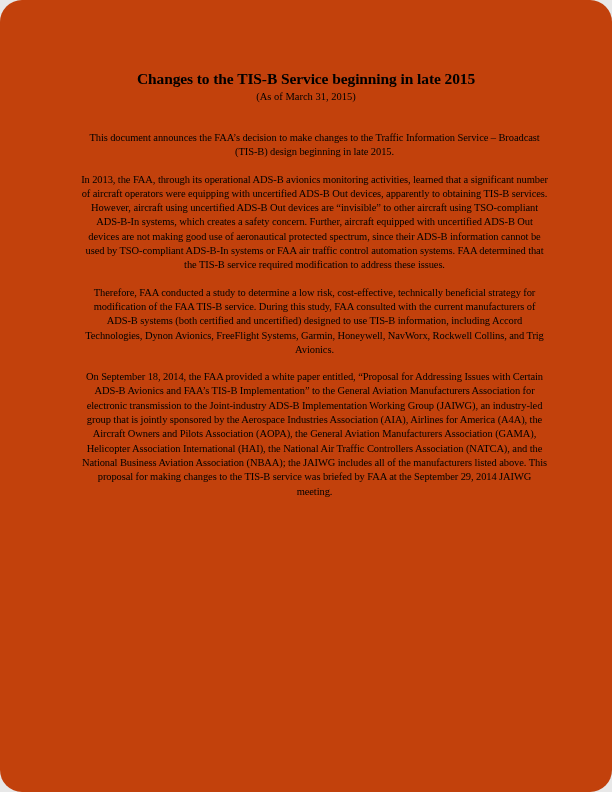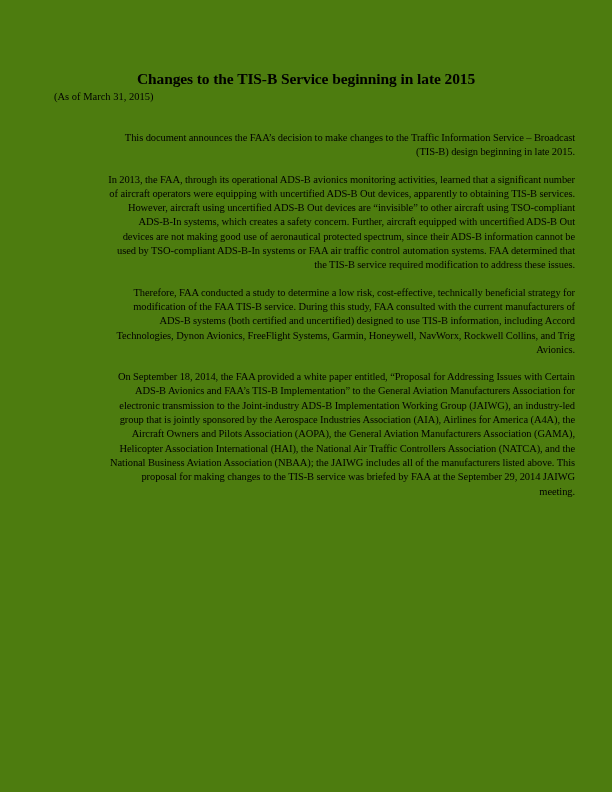--- a/index.html
+++ b/index.html
@@ -5,58 +5,59 @@
   html, body {
     margin: 0;
     padding: 0;
     background: #e8e8e8;
   }
   .page {
     position: relative;
     width: 612px;
     height: 792px;
     margin: 0 auto;
-    background: #4d7c0f;
+    background: #c2410c;
     font-family: "Liberation Serif", serif;
     color: #000000;
     overflow: hidden;
     box-sizing: border-box;
+    border-radius: 22px;
   }
   .content {
     padding-left: 54px;
     padding-top: 70px;
     box-sizing: border-box;
   }
   .doc-title {
     width: 504px;
     margin: 0;
     font-size: 15.5px;
     line-height: 18px;
     font-weight: bold;
     text-align: center;
     letter-spacing: -0.1px;
   }
   .doc-subtitle {
     width: 504px;
     margin: 2px 0 0 0;
     font-size: 10.5px;
     line-height: 13px;
-    text-align: left;
+    text-align: center;
   }
   .paragraphs {
     margin-top: 28px;
   }
   .para {
     width: 521px;
     margin: 0 0 13px 0;
     font-size: 10.5px;
     line-height: 14.3px;
     letter-spacing: -0.1px;
     white-space: pre-line;
-    text-align: right;
+    text-align: center;
   }
 </style>
 </head>
 <body>
 
 <div class="page">
   <div class="content">
     <h1 class="doc-title">Changes to the TIS-B Service beginning in late 2015</h1>
     <div class="doc-subtitle">(As of March 31, 2015)</div>
     <div class="paragraphs">

